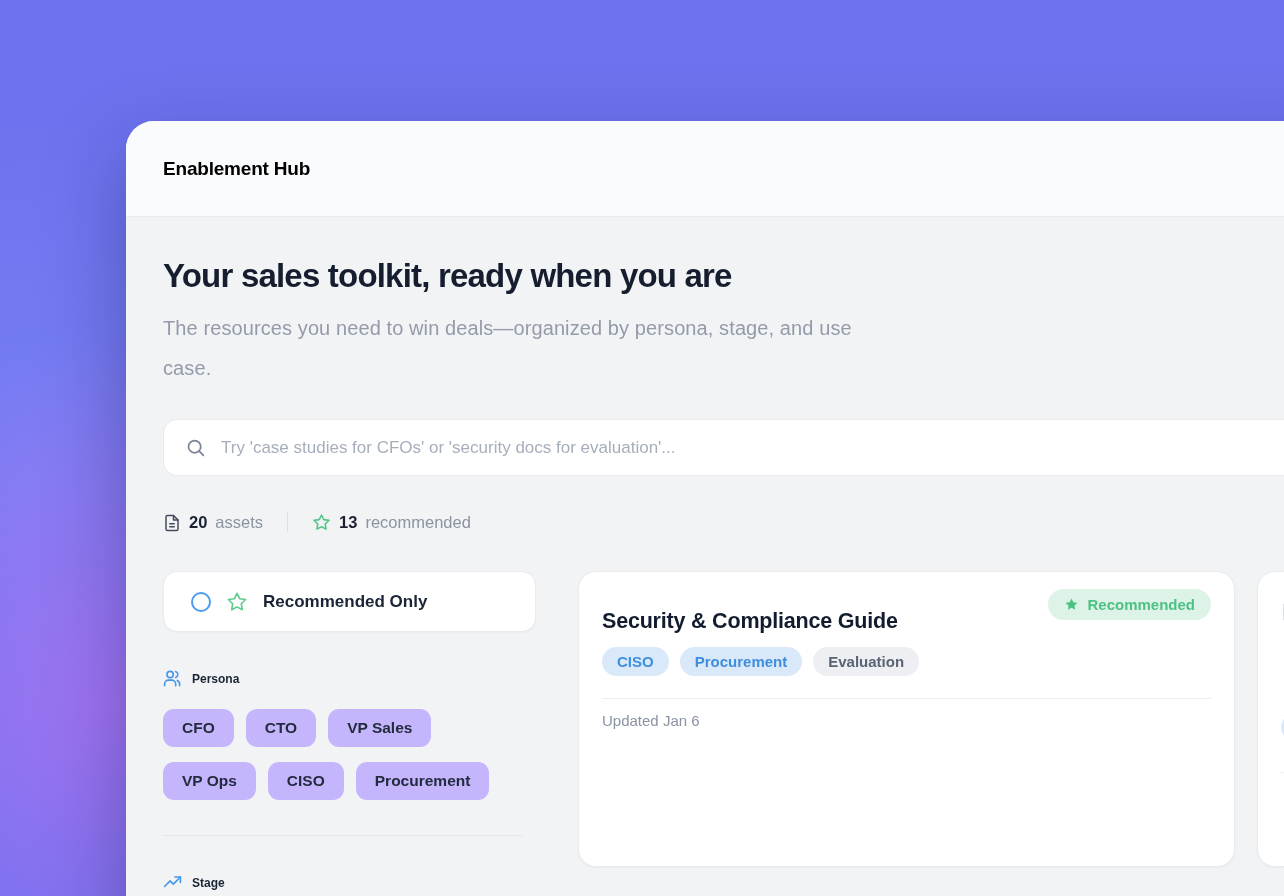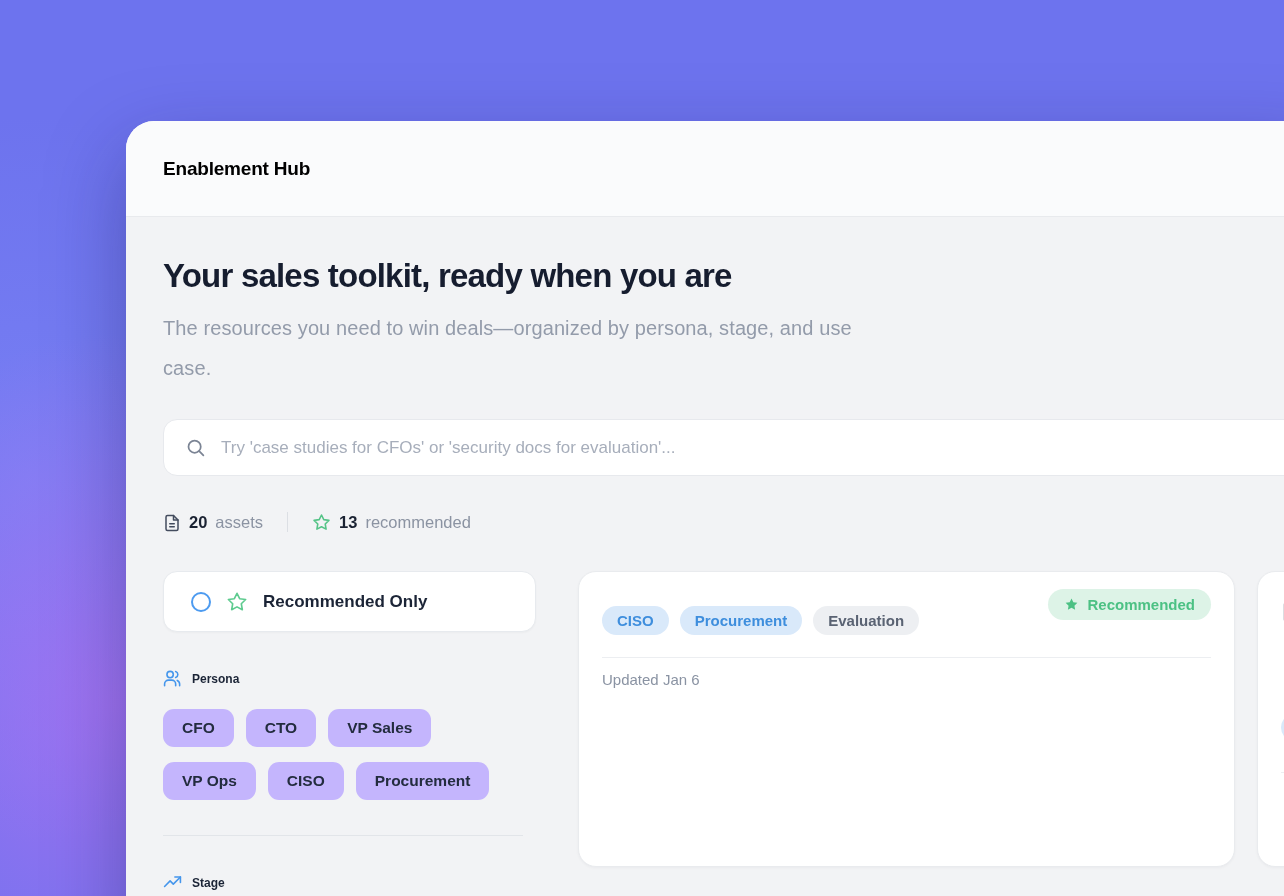--- a/index.html
+++ b/index.html
@@ -208,20 +208,21 @@
 
         <div class="cards-row">
 
           <div class="asset-card">
             <div class="badge">
               <svg width="15" height="15" viewBox="0 0 24 24" fill="#4cc184" stroke="none">
                 <path d="M12 2.5l2.9 5.9 6.5 0.9-4.7 4.6 1.1 6.5L12 17.3l-5.8 3.1 1.1-6.5L2.6 9.3l6.5-0.9z"></path>
               </svg>
               <span>Recommended</span>
             </div>
+            <div class="card-title">Security &amp; Compliance Guide</div>
             <div class="tag-row">
               <span class="tag blue">CISO</span>
               <span class="tag blue">Procurement</span>
               <span class="tag gray">Evaluation</span>
             </div>
             <div class="card-divider"></div>
             <div class="card-footer">Updated Jan 6</div>
           </div>
 
           <div class="asset-card">

